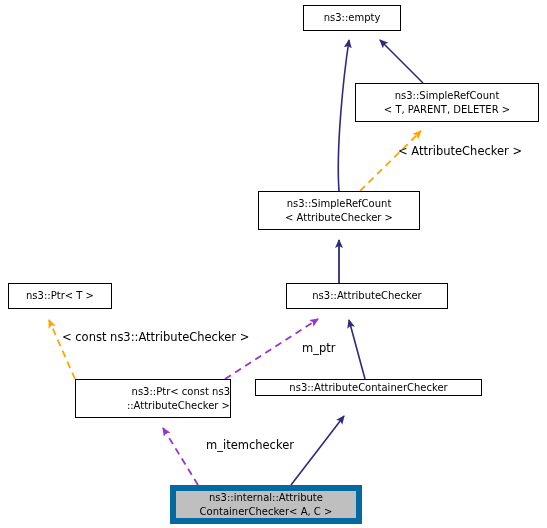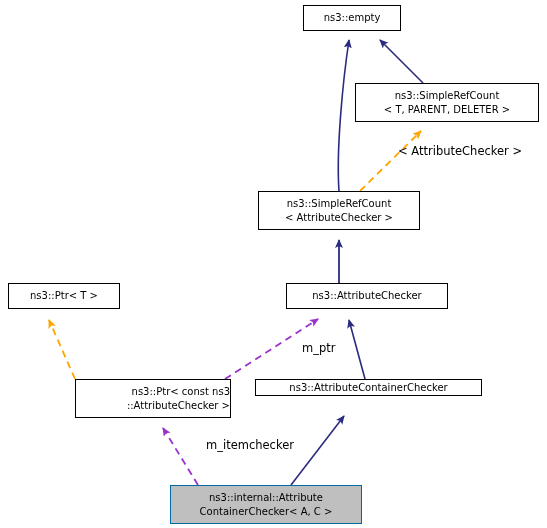--- a/index.html
+++ b/index.html
@@ -39,21 +39,21 @@
     text-align: center;
     display: flex;
     flex-direction: column;
     align-items: center;
     justify-content: center;
     white-space: pre;
     z-index: 5;
   }
   .node.highlight {
     background: #bfbfbf;
-    border: 1px solid #0369a1;
+    border: 6px solid #0369a1;
   }
   .node .line2 {
     display: block;
   }
   .edge-label {
     position: absolute;
     font-size: 11.5px;
     line-height: 13px;
     color: #000000;
     white-space: pre;
@@ -109,38 +109,39 @@
 
   <div class="node" style="left:258px; top:191px; width:162px; height:39px;">
     <span>ns3::SimpleRefCount</span>
     <span class="line2">&lt; AttributeChecker &gt;</span>
   </div>
 
   <div class="node" style="left:258px; top:283px; width:162px; height:26px;margin-left:28px;">
     <span>ns3::AttributeChecker</span>
   </div>
 
-  <div class="node" style="left:8px; top:283px; width:112px; height:26px;">
+  <div class="node" style="left:8px; top:283px; width:104px; height:26px;">
     <span>ns3::Ptr&lt; T &gt;</span>
   </div>
 
   <div class="node" style="left:75px; top:379px; width:156px; height:39px;align-items:flex-end;">
     <span>ns3::Ptr&lt; const ns3</span>
     <span class="line2">::AttributeChecker &gt;</span>
   </div>
 
   <div class="node" style="left:255px; top:379px; width:227px; height:17px;">
     <span>ns3::AttributeContainerChecker</span>
   </div>
 
   <div class="node highlight" style="left:170px; top:485px; width:192px; height:39px;">
     <span>ns3::internal::Attribute</span>
     <span class="line2">ContainerChecker&lt; A, C &gt;</span>
   </div>
 
   <div class="edge-label" style="left:398px; top:145px;">&lt; AttributeChecker &gt;</div>
 
+  <div class="edge-label" style="left:62px; top:331px;">&lt; const ns3::AttributeChecker &gt;</div>
 
   <div class="edge-label" style="left:302px; top:342px;">m_ptr</div>
 
   <div class="edge-label" style="left:206px; top:439px;">m_itemchecker</div>
 
 </div>
 
 </body></html>

